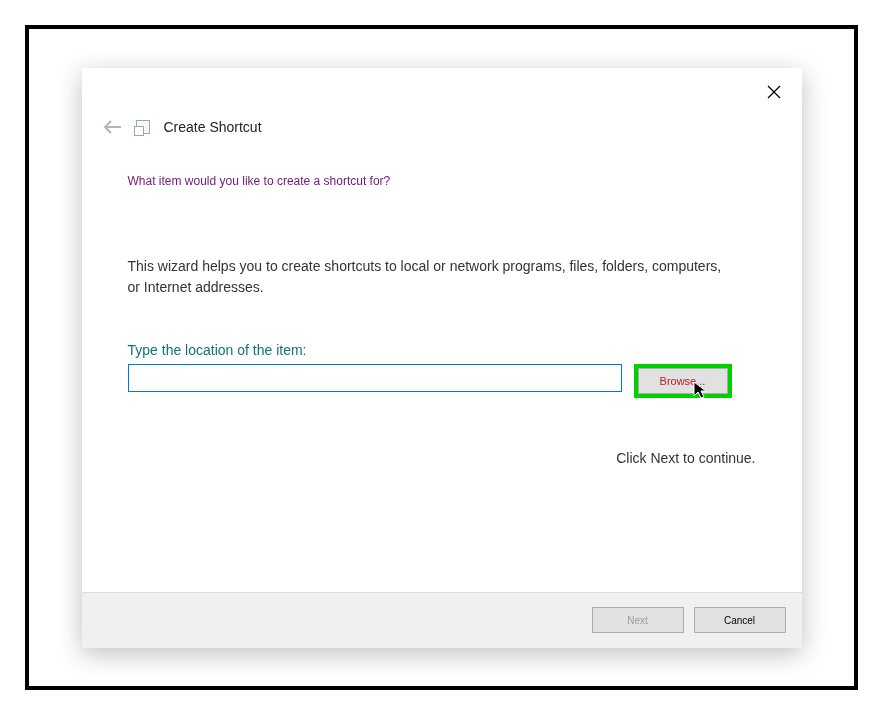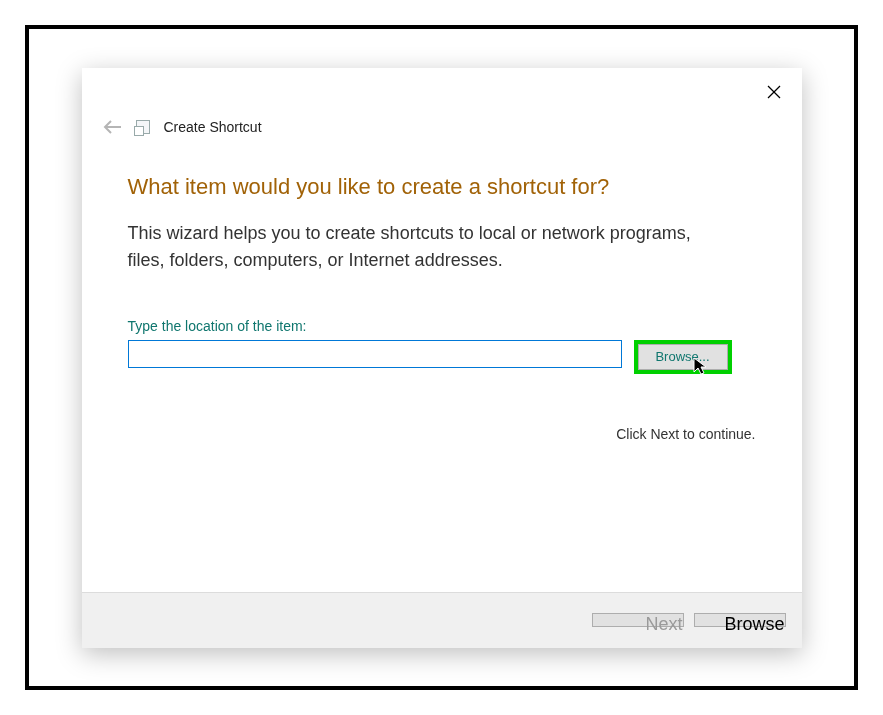--- a/index.html
+++ b/index.html
@@ -93,27 +93,27 @@
     }
     .header-title {
       font-size: 14px;
       color: #222;
     }
     .content {
       padding: 30px 46px 10px 46px;
       flex: 1;
     }
     .main-heading {
-      font-size: 22px;
-      color: #a16207;
+      font-size: 12px;
+      color: #701a75;
       font-weight: 400;
-      margin-bottom: 20px;
+      margin-bottom: 68px;
     }
     .description {
-      font-size: 18px;
+      font-size: 14px;
       color: #333;
       line-height: 1.5;
       margin-bottom: 44px;
       max-width: 600px;
     }
     .input-label {
       font-size: 14px;
       color: #0f766e;
       margin-bottom: 6px;
     }
@@ -135,22 +135,22 @@
       border: 4px solid #00d000;
       padding: 0;
       display: inline-flex;
       position: relative;
     }
     .browse-button {
       width: 90px;
       height: 26px;
       background: #e1e1e1;
       border: 1px solid #adadad;
-      font-size: 13px;
-      color: #0f766e;
+      font-size: 11px;
+      color: #b91c1c;
       cursor: pointer;
     }
     .cursor-icon {
       position: absolute;
       bottom: -6px;
       right: 18px;
       pointer-events: none;
     }
     .continue-text {
       font-size: 14px;
@@ -162,26 +162,25 @@
       background: #f0f0f0;
       border-top: 1px solid #dcdcdc;
       display: flex;
       align-items: center;
       justify-content: flex-end;
       padding: 0 16px;
       gap: 10px;
     }
     .footer button {
       width: 92px;
-      height: 14px;
-      font-size: 18px;
+      height: 26px;
+      font-size: 10px;
       border: 1px solid #adadad;
       background: #e1e1e1;
       cursor: pointer;
-      text-align: right;
     }
     .footer button.disabled {
       color: #9a9a9a;
       cursor: default;
     }
   </style>
 </head>
 <body>
 
 <div class="outer-frame">
@@ -218,17 +217,17 @@
           <svg class="cursor-icon" width="18" height="20" viewBox="0 0 18 20">
             <path d="M2 2 L2 16 L6 12 L9 18 L12 17 L9 11 L14 11 Z" fill="#000000" stroke="#ffffff" stroke-width="1"></path>
           </svg>
         </div>
       </div>
       <div class="continue-text">Click Next to continue.</div>
     </div>
 
     <div class="footer">
       <button class="disabled">Next</button>
-      <button>Browse</button>
+      <button>Cancel</button>
     </div>
 
   </div>
 </div>
 
 </body></html>

